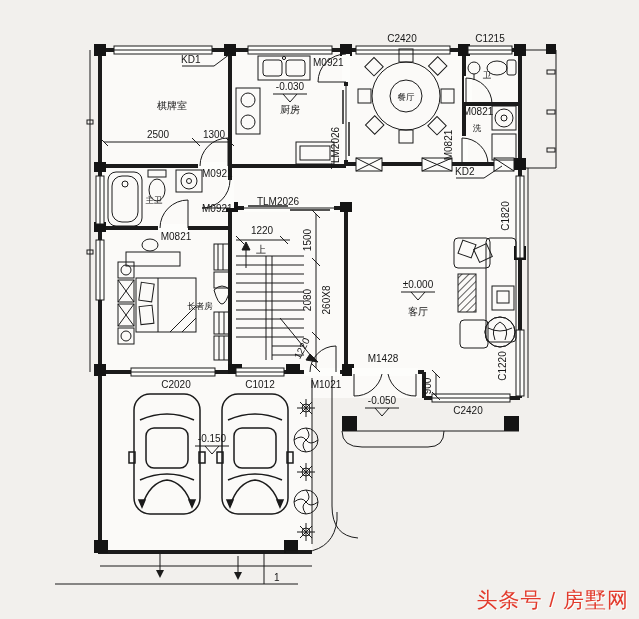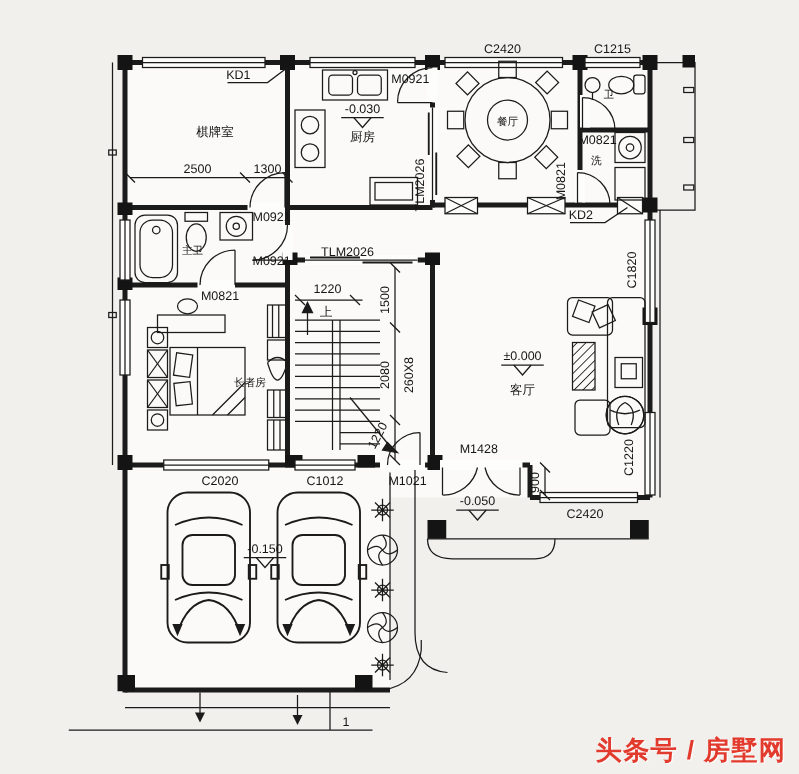--- a/index.html
+++ b/index.html
@@ -9,21 +9,21 @@
   .w{stroke:#1b1b1b;stroke-width:4;fill:none}
   .t{stroke:#1b1b1b;stroke-width:1;fill:none}
   .t2{stroke:#1b1b1b;stroke-width:1.5;fill:none}
   .wh{fill:#fdfdfb;stroke:#1b1b1b;stroke-width:1}
   .blk{fill:#141414;stroke:none}
   .paper{fill:#fbfaf8;stroke:none}
   text{font-family:"Liberation Sans",sans-serif;font-size:10px;fill:#161616}
   .cn{font-size:10px}
   .sm{font-size:8.5px}
   .dim{font-size:10px}
-  .watermark{position:absolute;right:10px;bottom:5px;font-weight:bold;font-size:21px;
+  .watermark{position:absolute;right:10px;bottom:5px;font-weight:normal;font-size:21px;
              color:#e23a2c;letter-spacing:1px;text-shadow:1px 1px 0 rgba(255,255,255,.85)}
 </style>
 </head>
 <body>
 
 <svg width="639" height="619" viewBox="0 0 639 619">
   <defs>
     <pattern id="hat" width="5" height="5" patternUnits="userSpaceOnUse" patternTransform="rotate(45)">
       <line x1="0" y1="0" x2="0" y2="5" stroke="#1b1b1b" stroke-width="1.4"></line>
     </pattern>

